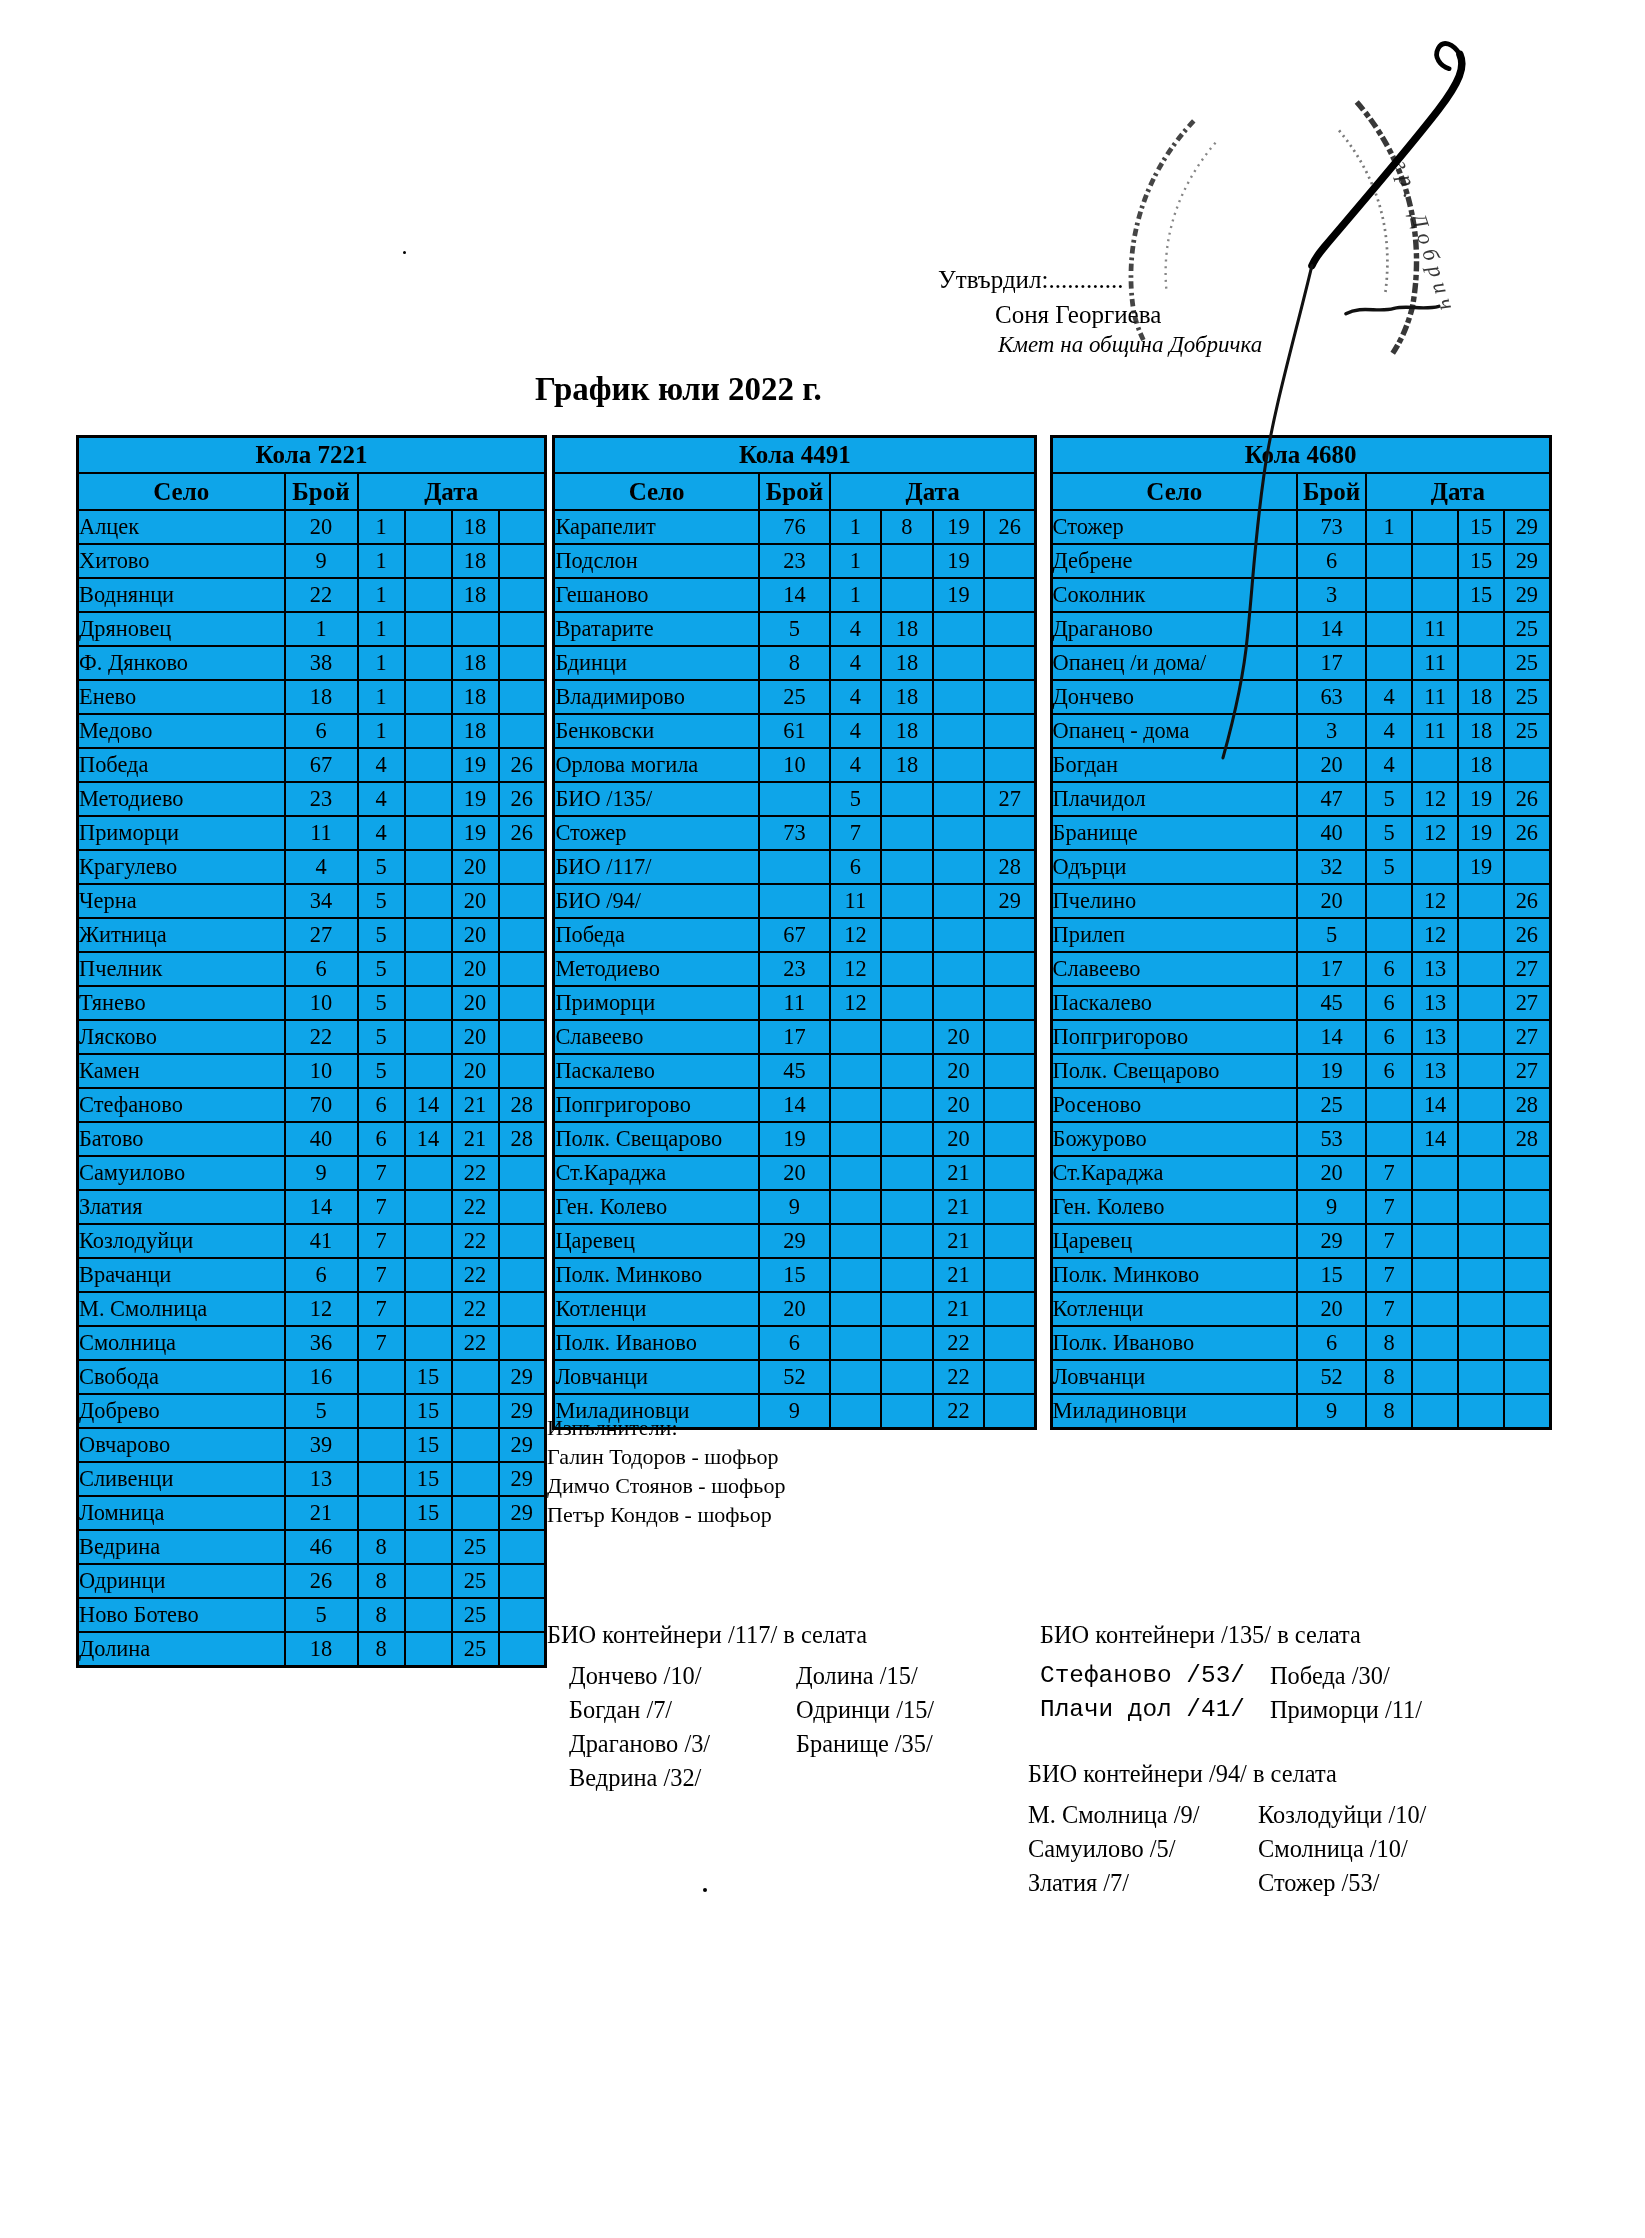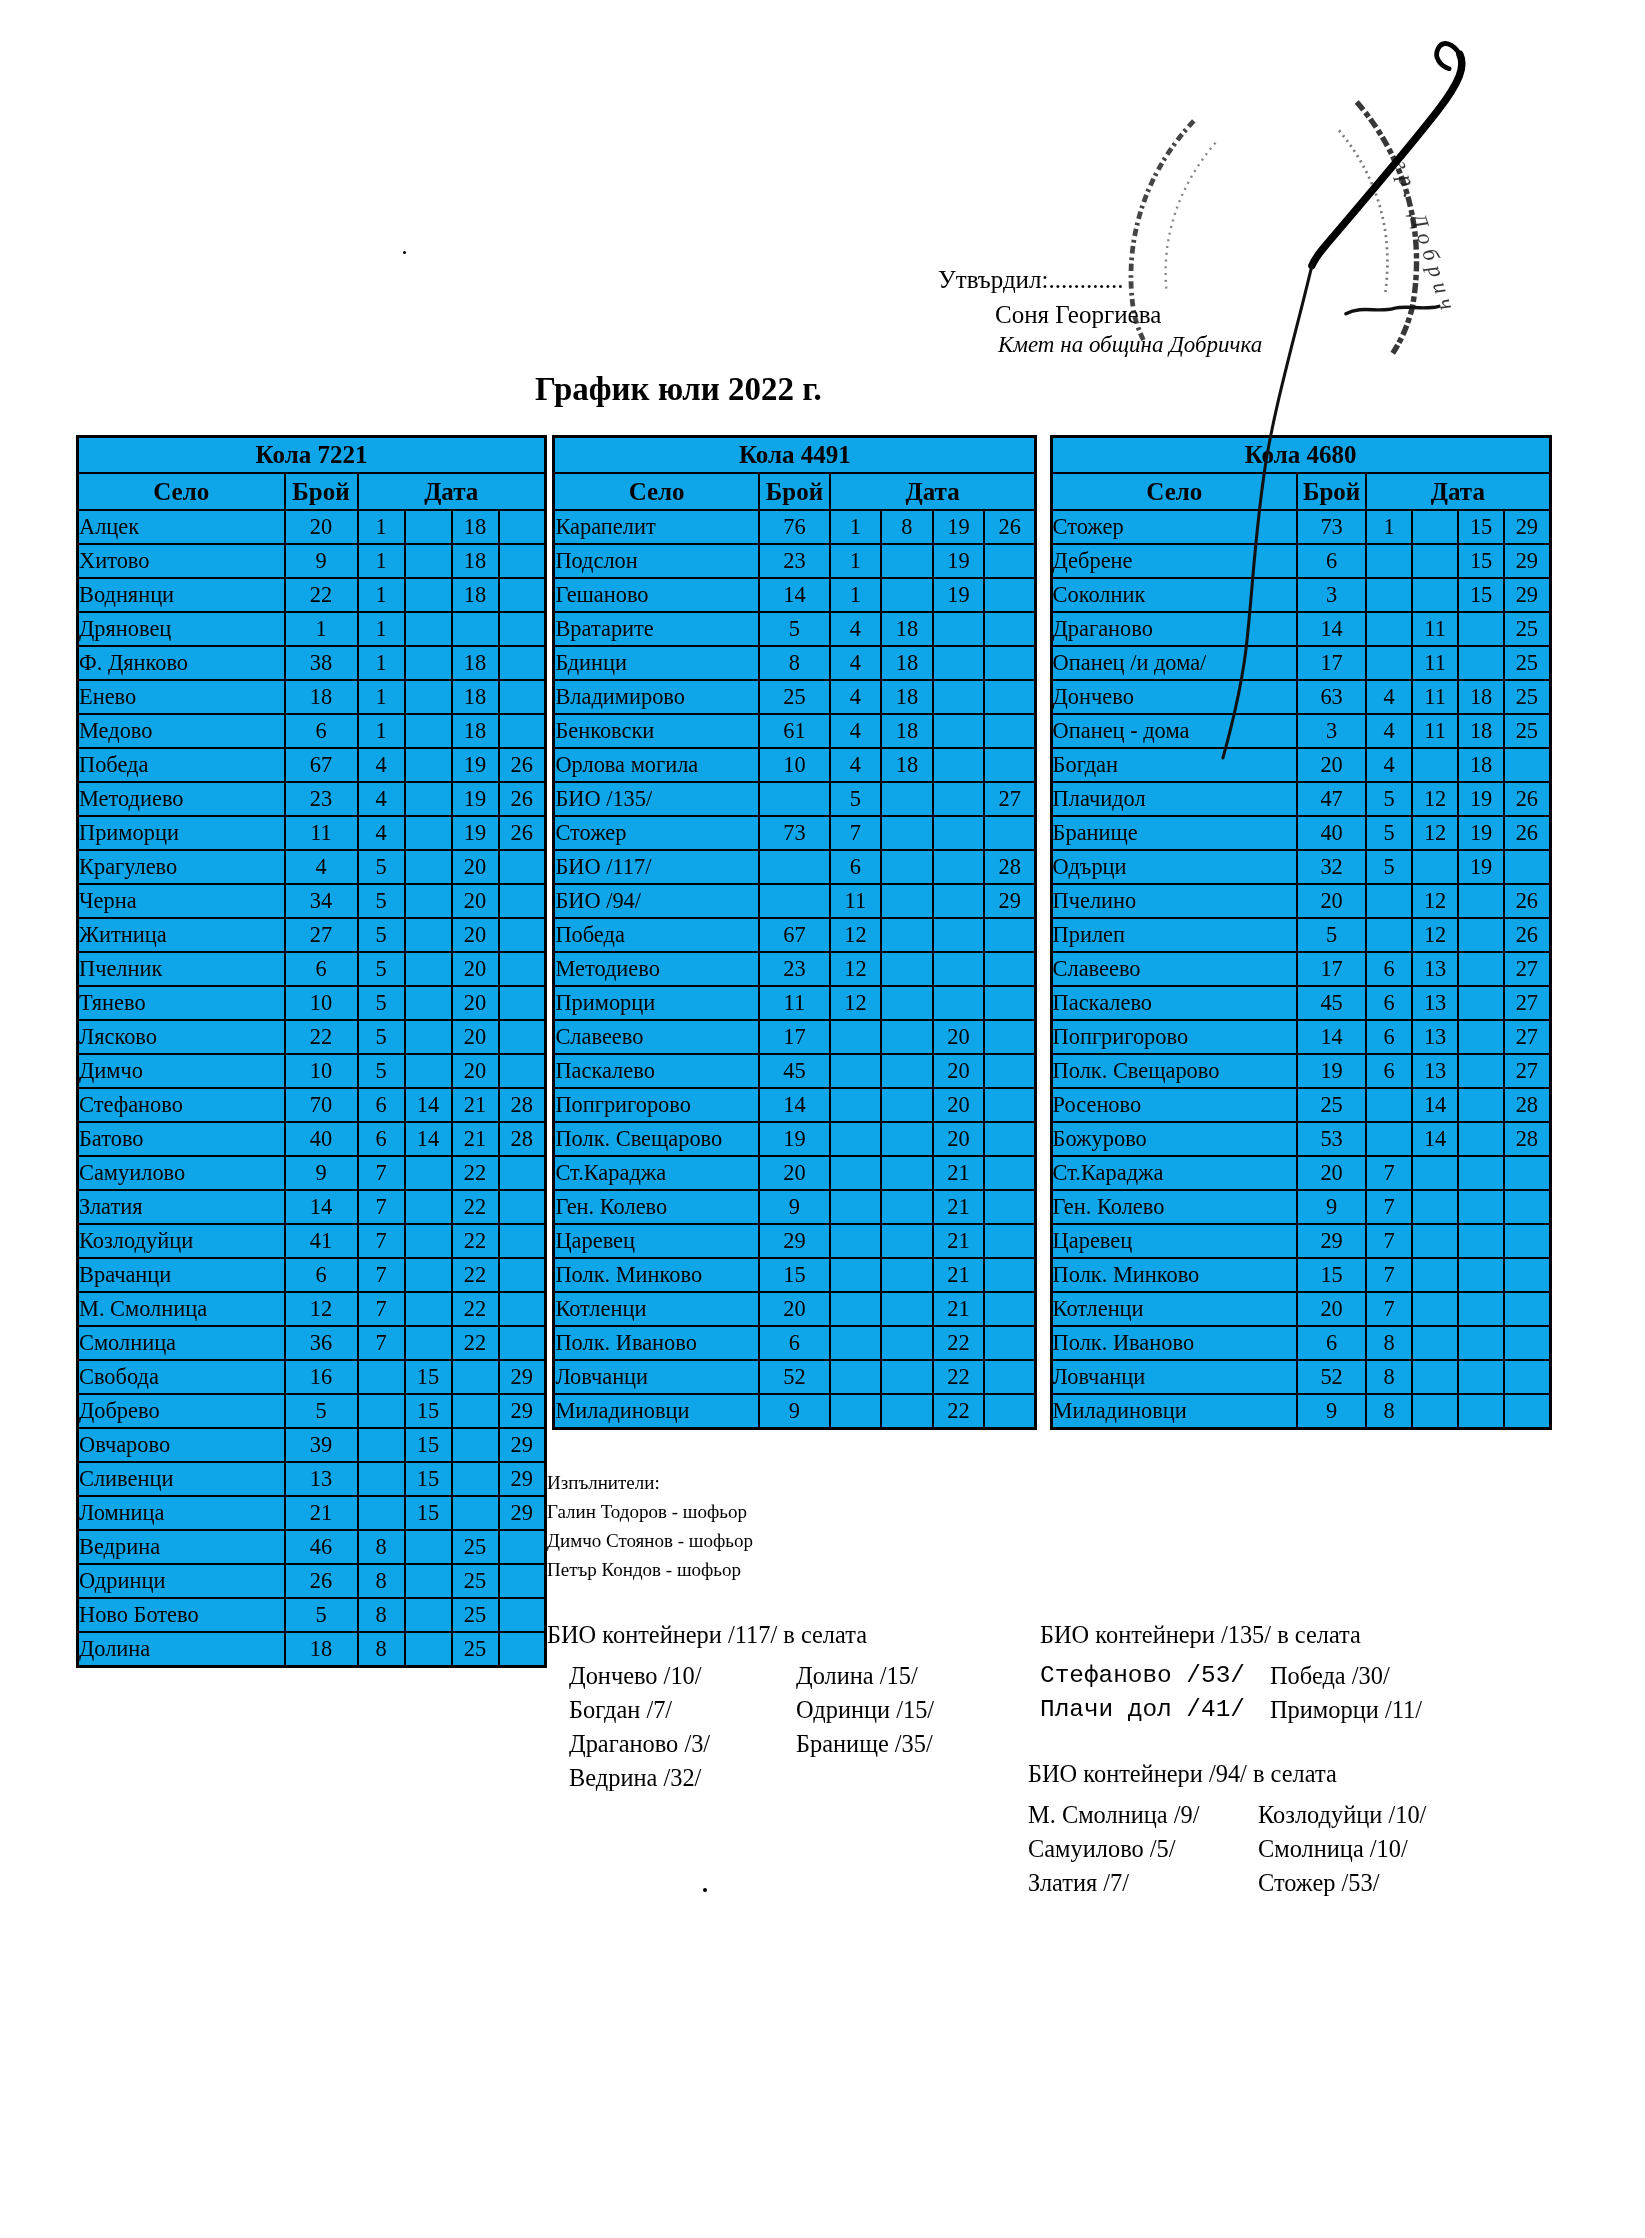--- a/index.html
+++ b/index.html
@@ -18,21 +18,21 @@
   tr.cols-row th{height:35px;font-size:25px;font-weight:bold;text-align:center;border-bottom:2.7px solid #000;}
   tbody td{height:32px;font-size:22.4px;}
   th.h-village,td.village{border-right:2.7px solid #000;}
   th.h-count,td.count{border-right:2.7px solid #000;}
   td.village{text-align:left;padding-left:6.8px;padding-right:4.1px;}
   td.count,td.date{text-align:center;}
   .t1{width:467px;}
   .t2{width:481px;margin-left:5.4px;}
   .t3{width:499px;margin-left:12.2px;}
   
-  .executors{position:absolute;left:547px;top:1468px;font-size:19px;line-height:29px;}
+  .executors{position:absolute;left:547px;top:1413px;font-size:22px;line-height:29px;}
   .executors .line{white-space:nowrap;}
   
   .bio{position:absolute;font-size:24.4px;}
   .bio .heading{margin-bottom:9.5px;white-space:nowrap;}
   .bio .cols{display:flex;}
   .bio .col{line-height:34px;}
   .bio .col .line{white-space:nowrap;}
   #bio117{left:547px;top:1621px;}
   #bio117 .col.c1{width:227px;margin-left:22px;}
   #bio135{left:1040px;top:1621px;}
@@ -198,21 +198,21 @@
           </tr>
           <tr>
             <td class="village">Лясково</td>
             <td class="count">22</td>
             <td class="date">5</td>
             <td class="date"></td>
             <td class="date">20</td>
             <td class="date"></td>
           </tr>
           <tr>
-            <td class="village">Димчо</td>
+            <td class="village">Камен</td>
             <td class="count">10</td>
             <td class="date">5</td>
             <td class="date"></td>
             <td class="date">20</td>
             <td class="date"></td>
           </tr>
           <tr>
             <td class="village">Стефаново</td>
             <td class="count">70</td>
             <td class="date">6</td>

